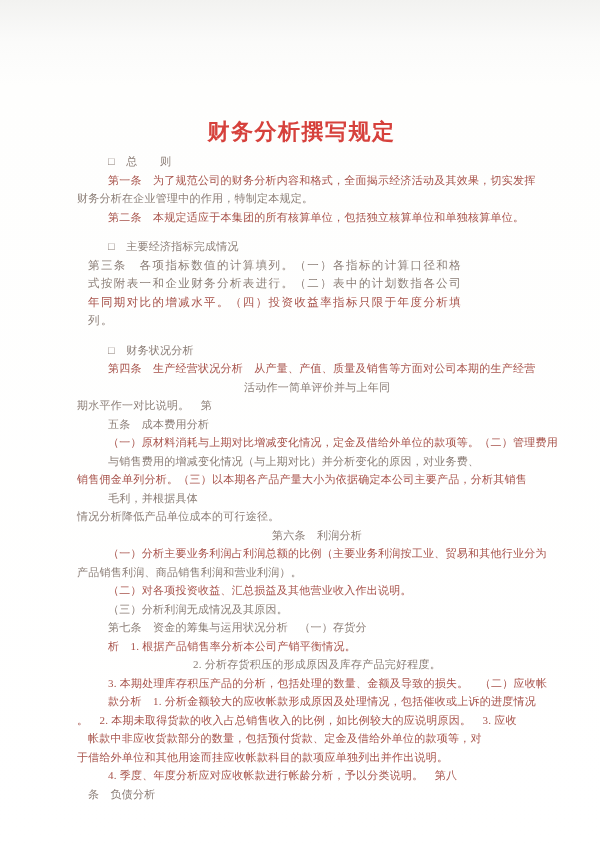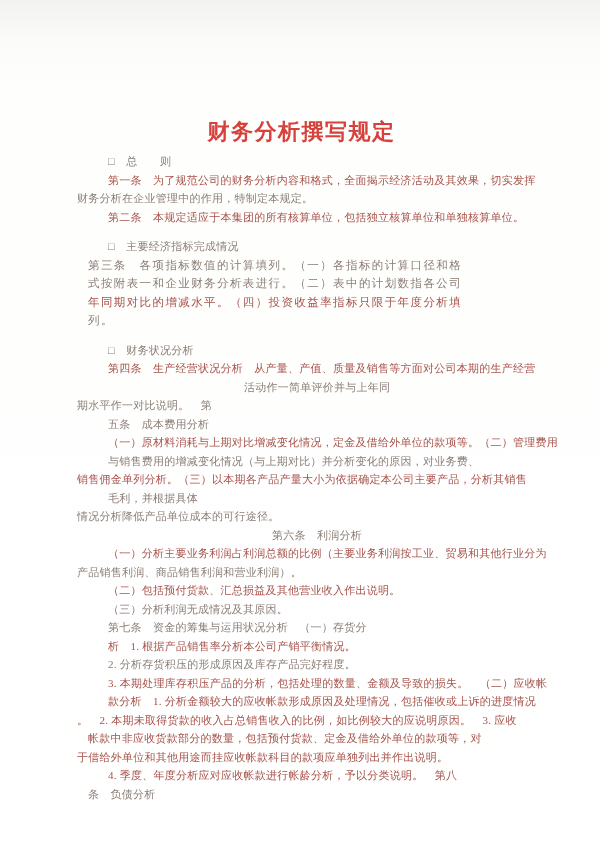--- a/index.html
+++ b/index.html
@@ -44,25 +44,25 @@
         <div class="line ind0" style="color: rgb(139, 125, 118);">期水平作一对比说明。　第</div>
         <div class="line ind2" style="color: rgb(139, 125, 118);">五条　成本费用分析</div>
         <div class="line ind2" style="color: rgb(167, 82, 74);">（一）原材料消耗与上期对比增减变化情况，定金及借给外单位的款项等。（二）管理费用</div>
         <div class="line ind2" style="color: rgb(139, 125, 118);">与销售费用的增减变化情况（与上期对比）并分析变化的原因，对业务费、</div>
         <div class="line ind0" style="color: rgb(167, 82, 74);">销售佣金单列分析。（三）以本期各产品产量大小为依据确定本公司主要产品，分析其销售</div>
         <div class="line ind2" style="color: rgb(139, 125, 118);">毛利，并根据具体</div>
         <div class="line ind0" style="color: rgb(139, 125, 118);">情况分析降低产品单位成本的可行途径。</div>
         <div class="line ind2" style="color: rgb(139, 125, 118); text-align: center;">第六条　利润分析</div>
         <div class="line ind2" style="color: rgb(167, 82, 74);">（一）分析主要业务利润占利润总额的比例（主要业务利润按工业、贸易和其他行业分为</div>
         <div class="line ind0" style="color: rgb(139, 125, 118);">产品销售利润、商品销售利润和营业利润）。</div>
-        <div class="line ind2" style="color: rgb(167, 82, 74);">（二）包括预付货款、汇总损益及其他营业收入作出说明。</div>
+        <div class="line ind2" style="color: rgb(167, 82, 74);">（二）对各项投资收益、汇总损益及其他营业收入作出说明。</div>
         <div class="line ind2" style="color: rgb(139, 125, 118);">（三）分析利润无成情况及其原因。</div>
         <div class="line ind2" style="color: rgb(139, 125, 118);">第七条　资金的筹集与运用状况分析　（一）存货分</div>
         <div class="line ind2" style="color: rgb(167, 82, 74);">析　1. 根据产品销售率分析本公司产销平衡情况。</div>
-        <div class="line ind2" style="color: rgb(139, 125, 118);">2. 分析存货积压的形成原因及库存产品完好程度。</div>
+        <div class="line ind2" style="color: rgb(139, 125, 118); text-align: center;">2. 分析存货积压的形成原因及库存产品完好程度。</div>
         <div class="line ind2" style="color: rgb(167, 82, 74);">3. 本期处理库存积压产品的分析，包括处理的数量、金额及导致的损失。　（二）应收帐</div>
         <div class="line ind2" style="color: rgb(167, 82, 74);">款分析　1. 分析金额较大的应收帐款形成原因及处理情况，包括催收或上诉的进度情况</div>
         <div class="line ind0" style="color: rgb(167, 82, 74);">。　2. 本期未取得货款的收入占总销售收入的比例，如比例较大的应说明原因。　3. 应收</div>
         <div class="line ind1" style="color: rgb(167, 82, 74);">帐款中非应收货款部分的数量，包括预付货款、定金及借给外单位的款项等，对</div>
         <div class="line ind0" style="color: rgb(167, 82, 74);">于借给外单位和其他用途而挂应收帐款科目的款项应单独列出并作出说明。</div>
         <div class="line ind2" style="color: rgb(167, 82, 74);">4. 季度、年度分析应对应收帐款进行帐龄分析，予以分类说明。　第八</div>
         <div class="line ind1" style="color: rgb(139, 125, 118);">条　负债分析</div>
       </div>
   </div>
 </div>

